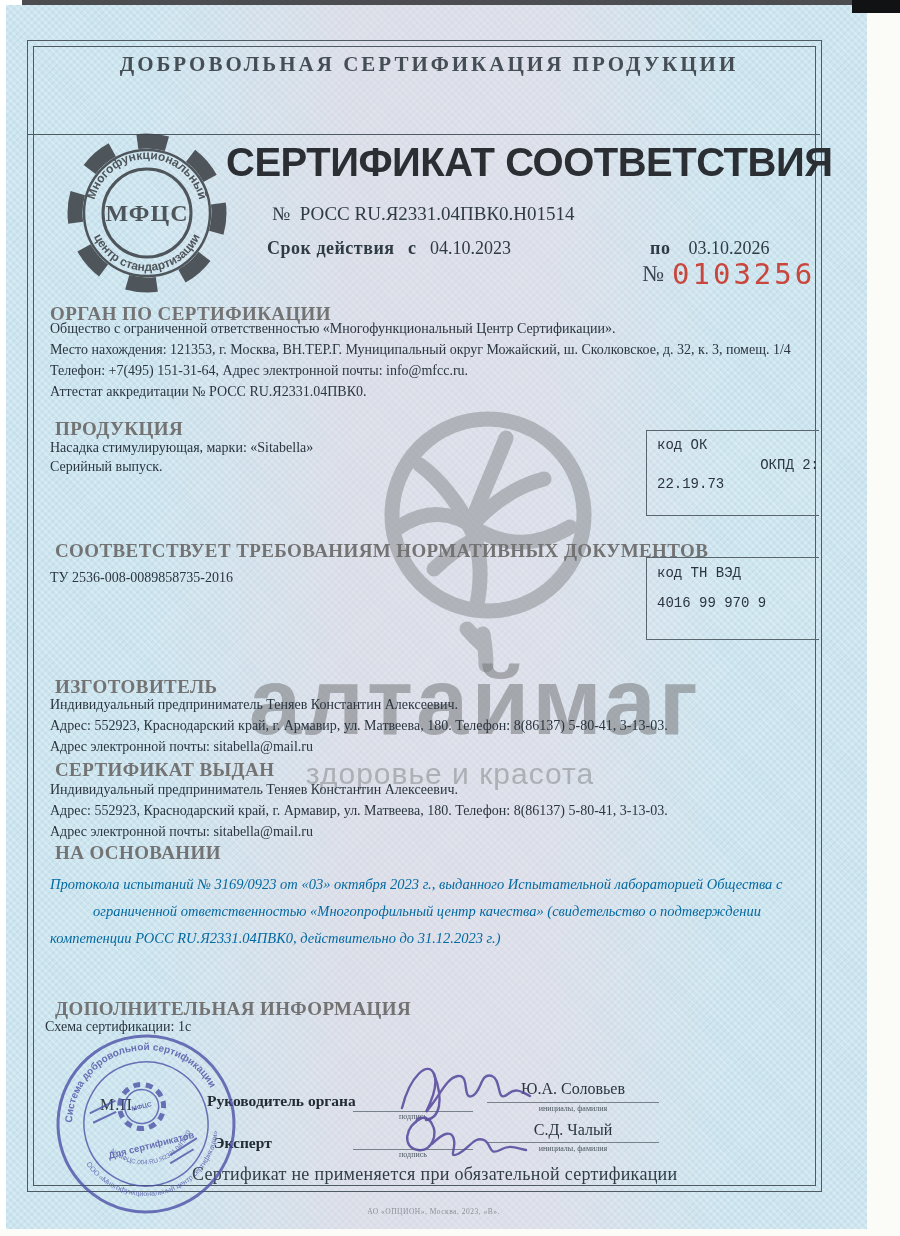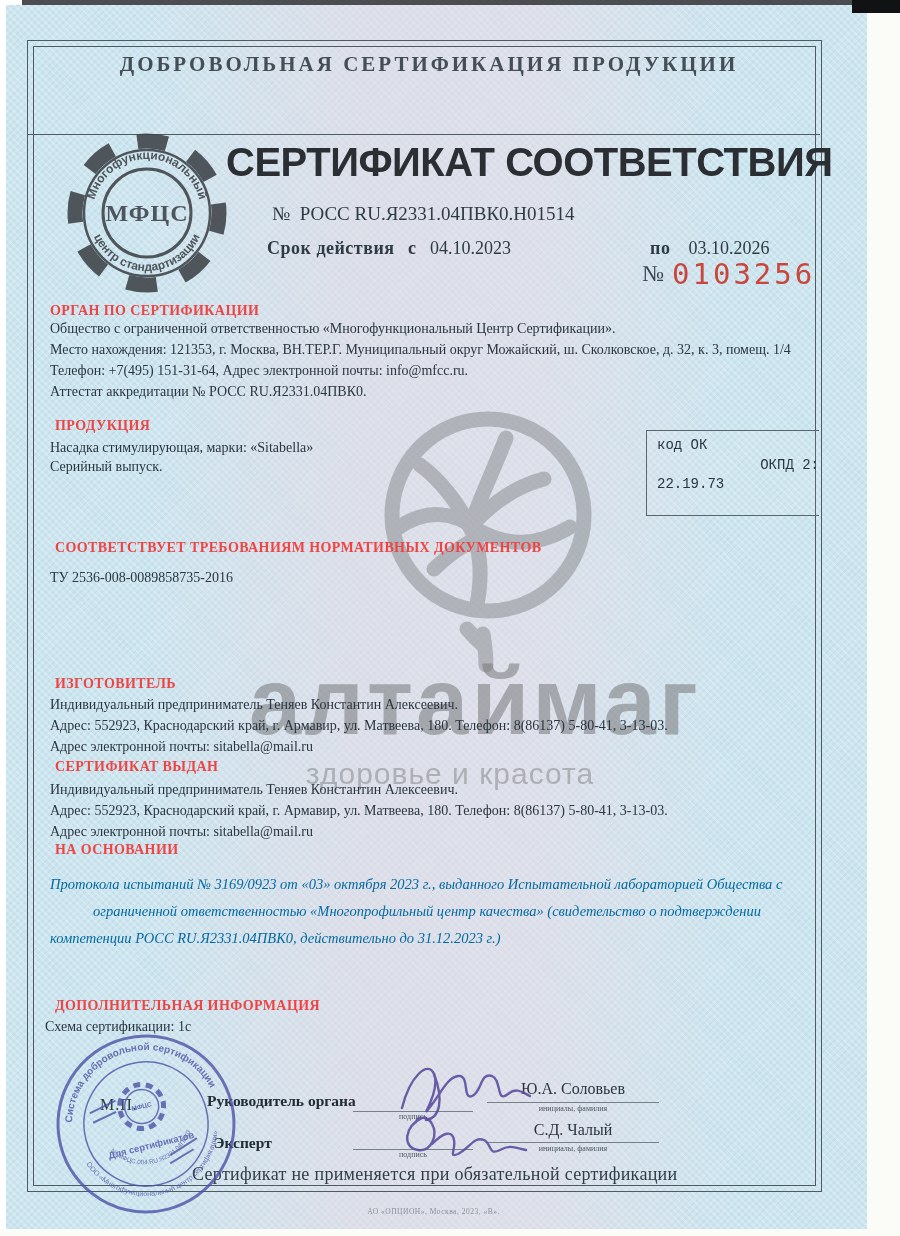--- a/index.html
+++ b/index.html
@@ -28,21 +28,21 @@
           letter-spacing:3px;color:#454d55;}
   .doc-title{left:226px;top:140px;width:600px;font-family:"Liberation Sans",sans-serif;
              font-weight:700;font-size:40px;letter-spacing:-.5px;color:#2b2f33;white-space:nowrap;}
   .reg-line{left:272px;top:203px;font-size:19px;color:#2e3a44;}
   .validity{left:267px;top:238px;font-size:18px;color:#2e3a44;}
   .validity b{letter-spacing:.5px;}
   .validity .date{font-weight:400;}
   .blank-sign{left:642px;top:261px;font-size:23px;color:#39434c;}
   .blank-num{left:672px;top:257px;font-family:"DejaVu Sans Mono",monospace;font-size:29px;
              letter-spacing:3px;color:#c8463c;}
-  .h1{font-size:14px;font-weight:700;letter-spacing:.4px;color:#ef4444;white-space:nowrap;}
+  .h1{font-size:19px;font-weight:700;letter-spacing:.4px;color:#737373;white-space:nowrap;}
   .body-line{font-size:14px;color:#2a3540;white-space:nowrap;}
   .code-box{border:1px solid #5a666e;border-right:none;background:rgba(255,255,255,.06);}
   .code-text{font-size:14px;color:#2a3540;font-family:Liberation Mono, monospace;}
   .basis-line{font-size:14.5px;color:#0369a1;white-space:nowrap;font-style:italic;}
   .role{font-size:15.5px;font-weight:700;color:#222c34;white-space:nowrap;}
   .sig-line{border-bottom:1px solid #76818a;height:0;}
   .caption{font-size:8px;color:#4a555e;text-align:center;}
   .name{font-size:16px;color:#2a3540;text-align:center;}
   .note{font-size:18px;color:#313d45;letter-spacing:.3px;white-space:nowrap;margin-left:30px;}
   .mp{font-size:16px;letter-spacing:1px;color:#2f3a42;}
@@ -128,20 +128,24 @@
   <div class="abs body-line" style="left:50px;top:440px;">Насадка стимулирующая, марки: «Sitabella»</div>
   <div class="abs body-line" style="left:50px;top:459px;">Серийный выпуск.</div>
   <div class="abs code-box" style="left:646px;top:430px;width:172px;height:84px;">
     <div class="code-text" style="margin:6px 0 0 10px;">код ОК</div>
     <div class="code-text" style="margin:4px 0 0 10px;text-align:right;">ОКПД 2:</div>
     <div class="code-text" style="margin:3px 0 0 10px;">22.19.73</div>
   </div>
 
   <div class="abs h1" style="left:55px;top:540px;">СООТВЕТСТВУЕТ ТРЕБОВАНИЯМ НОРМАТИВНЫХ ДОКУМЕНТОВ</div>
   <div class="abs body-line" style="left:50px;top:570px;">ТУ 2536-008-0089858735-2016</div>
+  <div class="abs code-box" style="left:646px;top:557px;width:172px;height:81px;">
+    <div class="code-text" style="margin:7px 0 0 10px;">код ТН ВЭД</div>
+    <div class="code-text" style="margin:14px 0 0 10px;">4016 99 970 9</div>
+  </div>
 
   <div class="abs h1" style="left:55px;top:676px;">ИЗГОТОВИТЕЛЬ</div>
   <div class="abs body-line" style="left:50px;top:697px;">Индивидуальный предприниматель Теняев Константин Алексеевич.</div>
   <div class="abs body-line" style="left:50px;top:718px;">Адрес: 552923, Краснодарский край, г. Армавир, ул. Матвеева, 180. Телефон: 8(86137) 5-80-41, 3-13-03.</div>
   <div class="abs body-line" style="left:50px;top:739px;">Адрес электронной почты: sitabella@mail.ru</div>
 
   <div class="abs h1" style="left:55px;top:759px;">СЕРТИФИКАТ ВЫДАН</div>
   <div class="abs body-line" style="left:50px;top:782px;">Индивидуальный предприниматель Теняев Константин Алексеевич.</div>
   <div class="abs body-line" style="left:50px;top:803px;">Адрес: 552923, Краснодарский край, г. Армавир, ул. Матвеева, 180. Телефон: 8(86137) 5-80-41, 3-13-03.</div>
   <div class="abs body-line" style="left:50px;top:824px;">Адрес электронной почты: sitabella@mail.ru</div>

